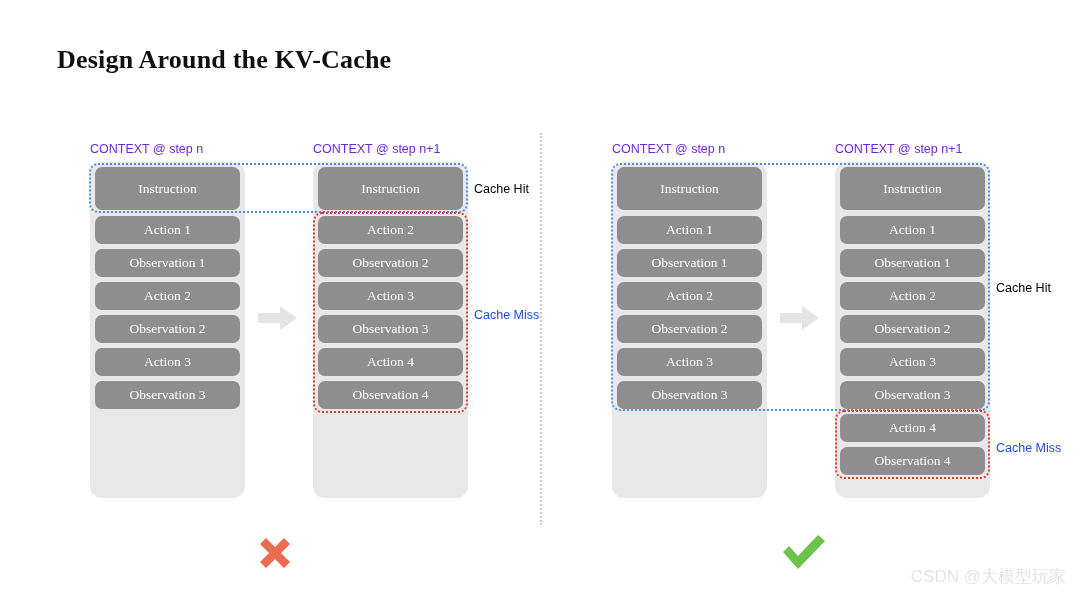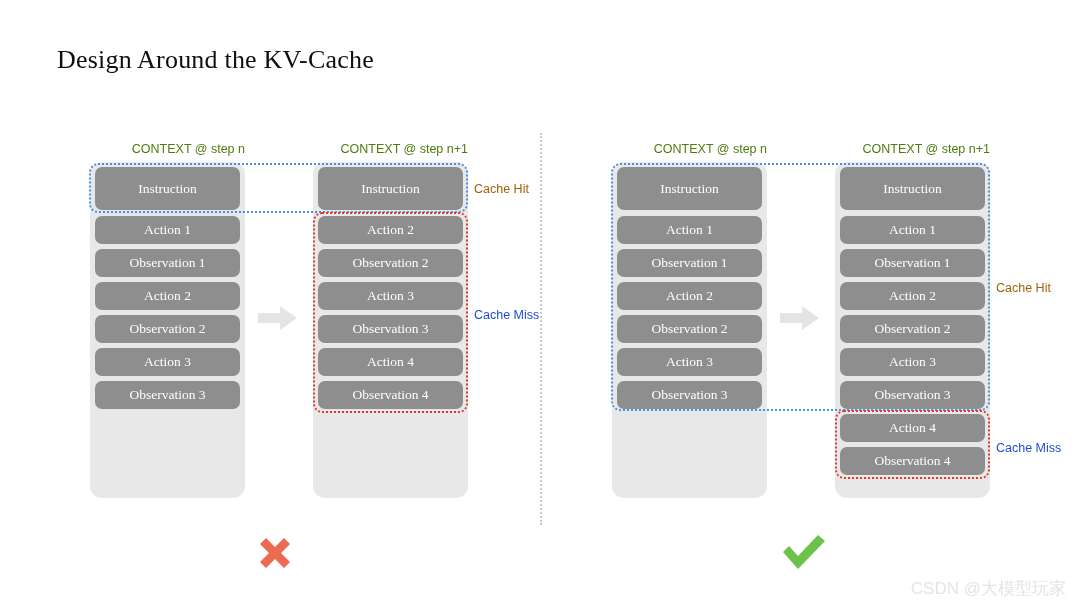--- a/index.html
+++ b/index.html
@@ -13,40 +13,40 @@
     position: relative;
     overflow: hidden;
     font-family: "Liberation Sans", sans-serif;
   }
 
   #page-title {
     position: absolute;
     left: 57px;
     top: 45px;
     font-family: "Liberation Serif", serif;
-    font-weight: normal;
+    font-weight: bold;
     font-size: 26px;
     color: #0f0f0f;
     letter-spacing: 0.2px;
     white-space: nowrap;
   }
 
   
   .panel {
     position: absolute;
     background: #e8e8e8;
     border-radius: 12px;
   }
   .ctx-label {
     position: absolute;
     font-family: "Liberation Sans", sans-serif;
     font-size: 12.5px;
-    color: #4d7c0f;
-    white-space: nowrap;
-    text-align: right;
+    color: #6d28d9;
+    white-space: nowrap;
+    text-align: left;
   }
   .chip {
     position: absolute;
     background: #8e8e8e;
     border-radius: 7px;
     color: #ffffff;
     font-family: "Liberation Serif", serif;
     font-size: 13.5px;
     display: flex;
     align-items: center;
@@ -68,21 +68,21 @@
   .region-miss {
     border: 2.5px dotted #e03b26;
   }
 
   .region-tag {
     position: absolute;
     font-family: "Liberation Sans", sans-serif;
     font-size: 12.5px;
     white-space: nowrap;
   }
-  .tag-hit { color: #a16207; }
+  .tag-hit { color: #000000; }
   .tag-miss { color: #1d4ed8; }
 
   
   .flow-arrow {
     position: absolute;
     width: 40px;
     height: 26px;
   }
 
   
@@ -98,21 +98,21 @@
   
   .verdict {
     position: absolute;
     width: 54px;
     height: 54px;
   }
 
   #watermark {
     position: absolute;
     right: 14px;
-    bottom: 8px;
+    bottom: 20px;
     font-family: "Liberation Sans", sans-serif;
     font-size: 17px;
     color: #e4e4e4;
     white-space: nowrap;
     margin-top: 20px;
   }
 </style>
 </head>
 <body>
 

